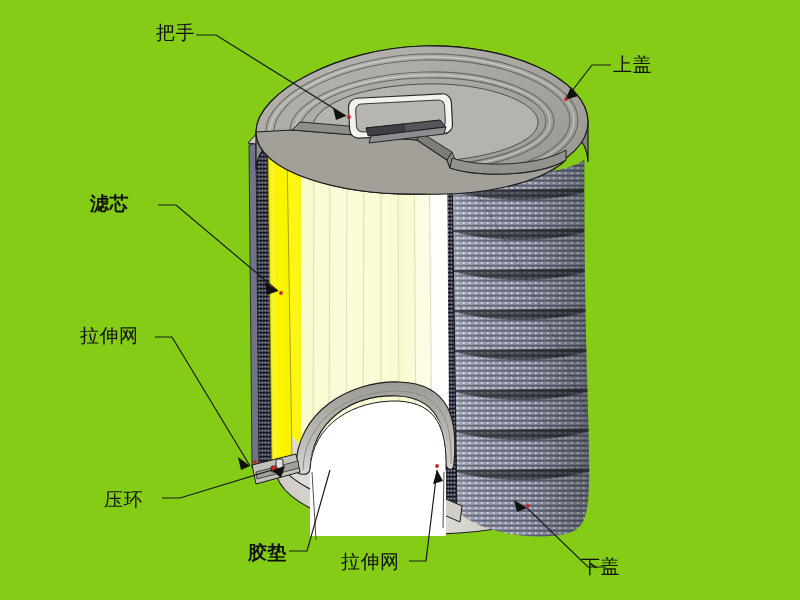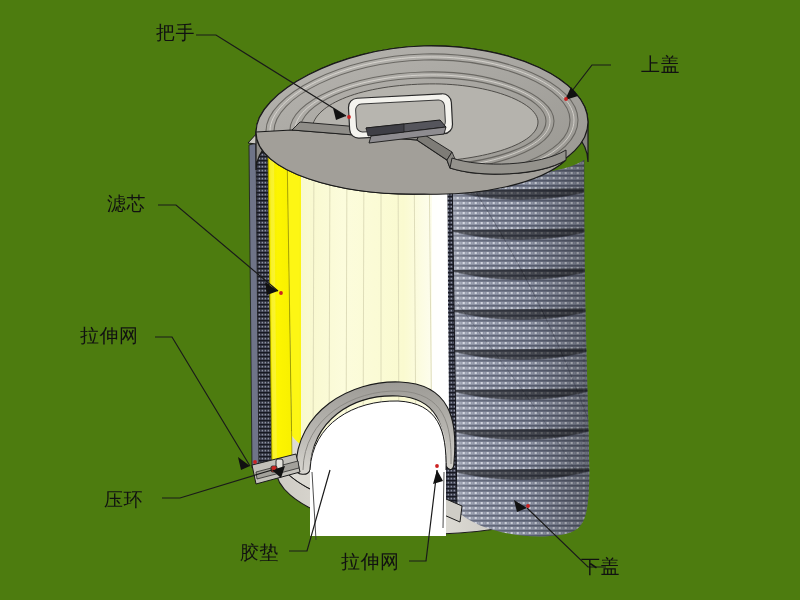--- a/index.html
+++ b/index.html
@@ -9,45 +9,45 @@
     padding: 0;
     background: #ffffff;
   }
   body {
     font-family: "Liberation Sans", "DejaVu Sans", sans-serif;
   }
   #stage {
     position: relative;
     width: 800px;
     height: 600px;
-    background: #4d7c0f;
+    background: #84cc16;
     overflow: hidden;
   }
   #figure-svg {
     position: absolute;
     left: 0;
     top: 0;
     width: 800px;
     height: 600px;
   }
   .callout-label {
     position: absolute;
     font-family: "Liberation Sans", "DejaVu Sans", sans-serif;
     font-size: 19px;
     line-height: 20px;
     color: #111111;
     white-space: nowrap;
     letter-spacing: 0.5px;
   }
   .lbl-handle      { left: 156px; top: 23px;  }
-  .lbl-upper-cover { left: 641px; top: 55px;  }
-  .lbl-element     { left: 107px; top: 194px; }
+  .lbl-upper-cover { left: 613px; top: 55px;  }
+  .lbl-element     { left: 90px; top: 194px; font-weight: bold; }
   .lbl-mesh-left   { left: 80px;  top: 326px; }
   .lbl-press-ring  { left: 104px; top: 490px; }
-  .lbl-gasket      { left: 240px; top: 543px; }
+  .lbl-gasket      { left: 248px; top: 543px; font-weight: bold; }
   .lbl-mesh-bottom { left: 341px; top: 552px; }
   .lbl-lower-cover { left: 581px; top: 557px; }
 </style>
 </head>
 <body>
 
 <div id="stage">
 
   <svg id="figure-svg" viewBox="0 0 800 600" xmlns="http://www.w3.org/2000/svg">
     <defs>

